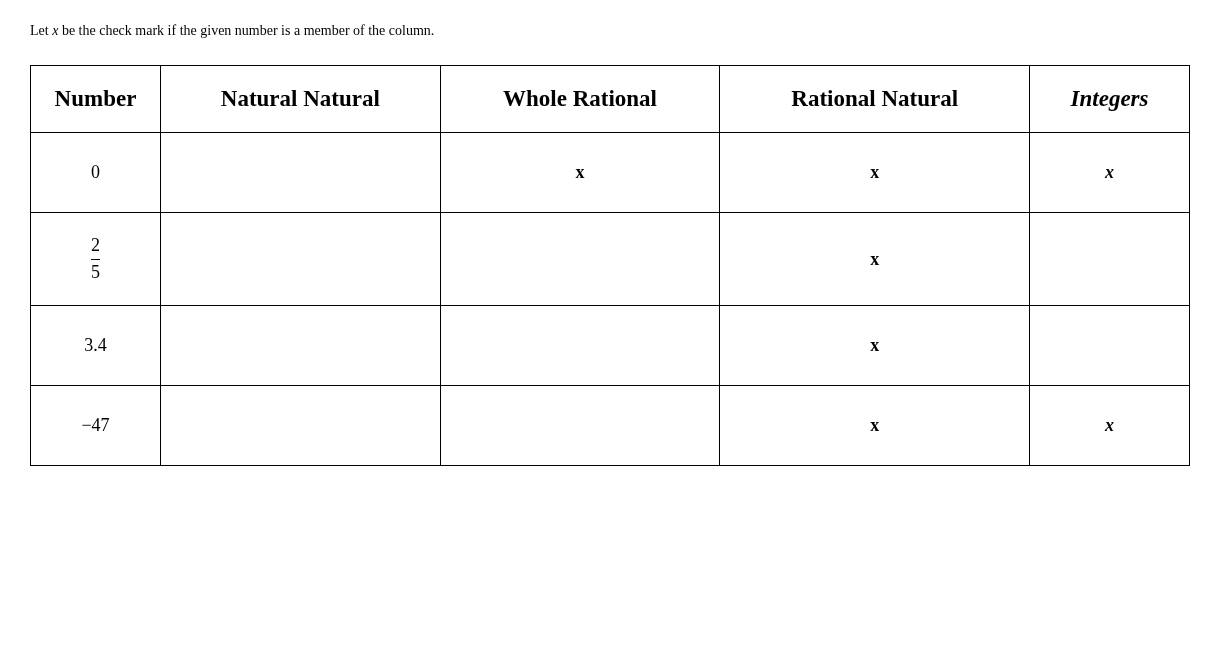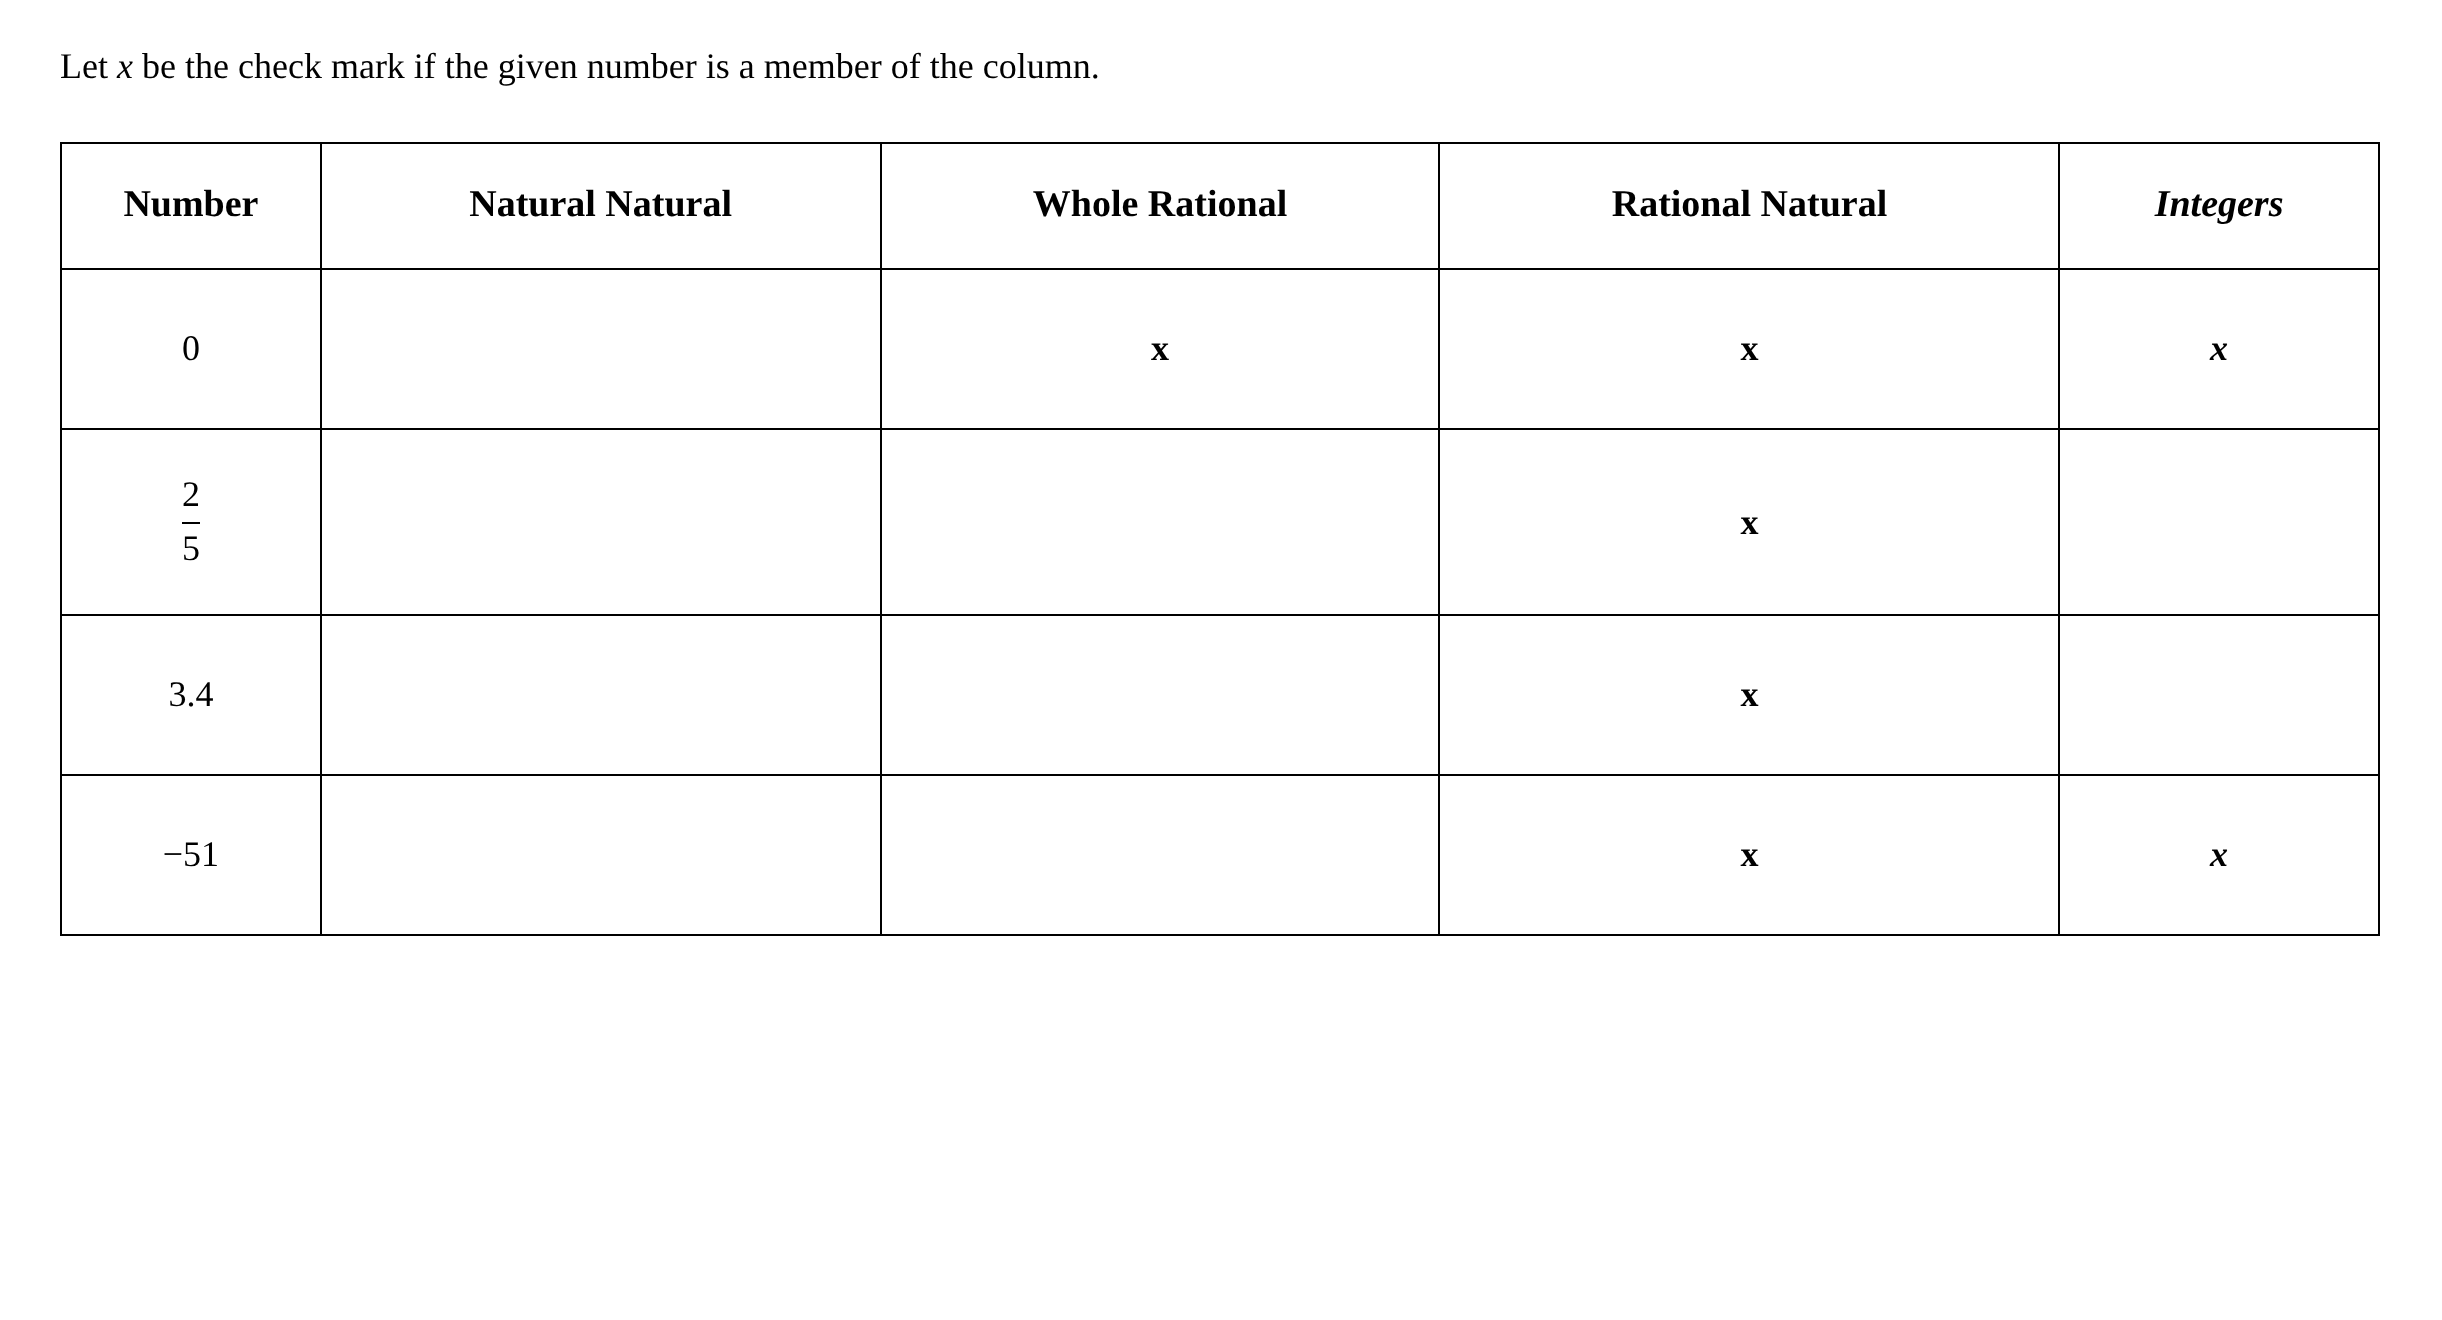--- a/index.html
+++ b/index.html
@@ -11,21 +11,21 @@
     body {
       background: #ffffff;
       font-family: "Times New Roman", Times, serif;
       width: 1221px;
       min-height: 660px;
       padding: 20px 30px;
       color: #000000;
     }
 
     .intro-text {
-      font-size: 18px;
+      font-size: 14px;
       margin-bottom: 24px;
       line-height: 1.5;
     }
 
     .intro-text em {
       font-style: italic;
       font-weight: normal;
     }
 
     .table-container {
@@ -40,21 +40,21 @@
     table th, table td {
       border: 1.5px solid #000000;
       text-align: center;
       vertical-align: middle;
       font-size: 18px;
     }
 
     table th {
       font-weight: bold;
       padding: 20px 15px;
-      font-size: 19px;
+      font-size: 23px;
     }
 
     table td {
       padding: 22px 15px;
       height: 80px;
     }
 
     .col-number {
       width: 130px;
     }
@@ -144,21 +144,21 @@
       <tr>
         <td class="col-number">3.4</td>
         <td class="col-natural"></td>
         <td class="col-whole"></td>
         <td class="col-rational"><span class="check-mark">x</span></td>
         <td class="col-integers"></td>
       </tr>
 
 
       <tr>
-        <td class="col-number">−51</td>
+        <td class="col-number">−47</td>
         <td class="col-natural"></td>
         <td class="col-whole"></td>
         <td class="col-rational"><span class="check-mark">x</span></td>
         <td class="col-integers"><span class="check-mark">x</span></td>
       </tr>
     </tbody>
   </table>
 </div>
 
 </body></html>

